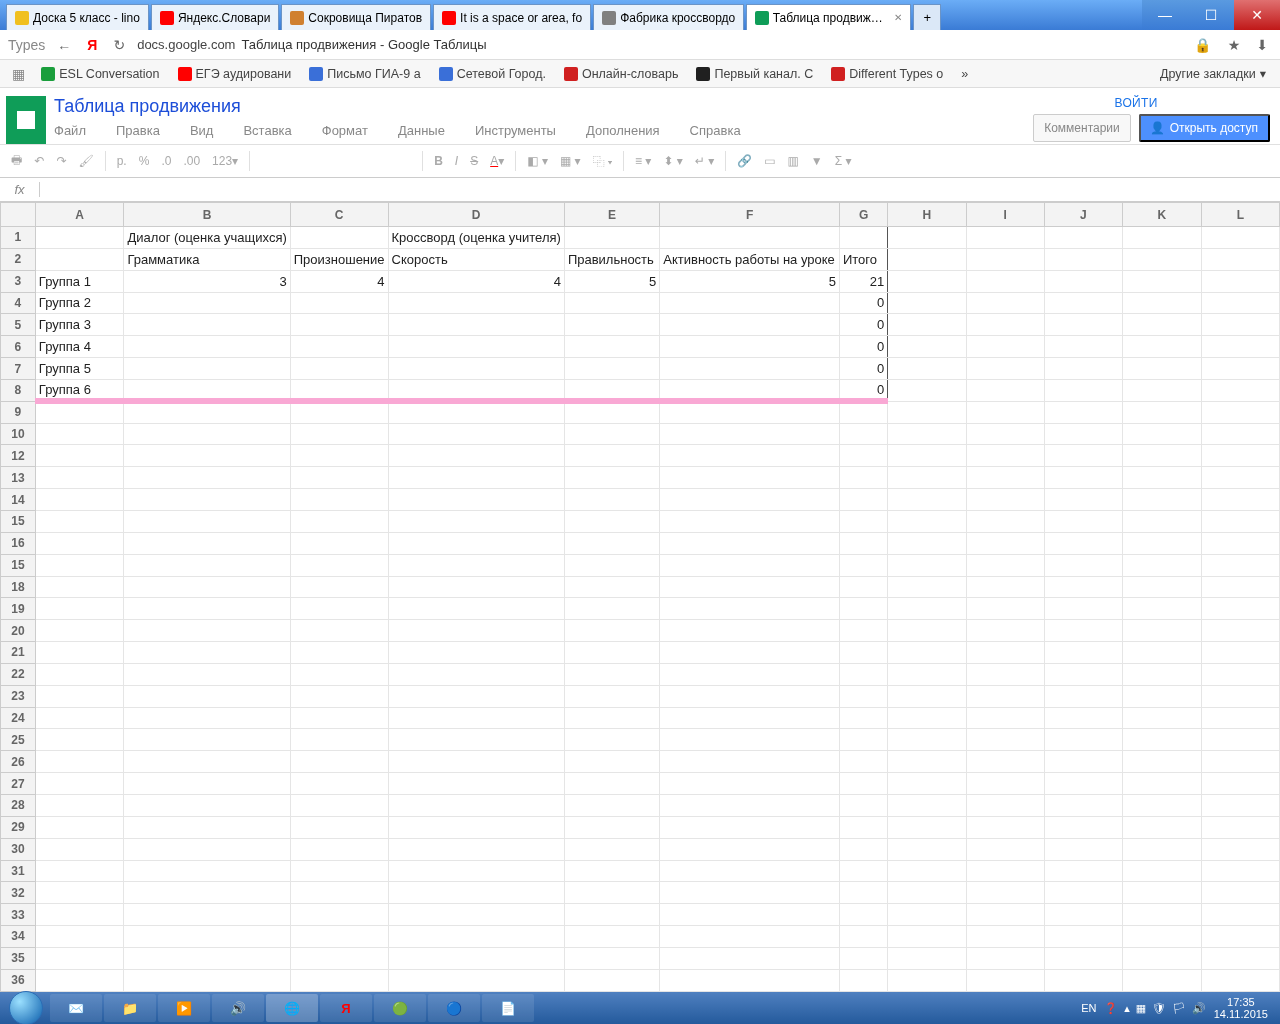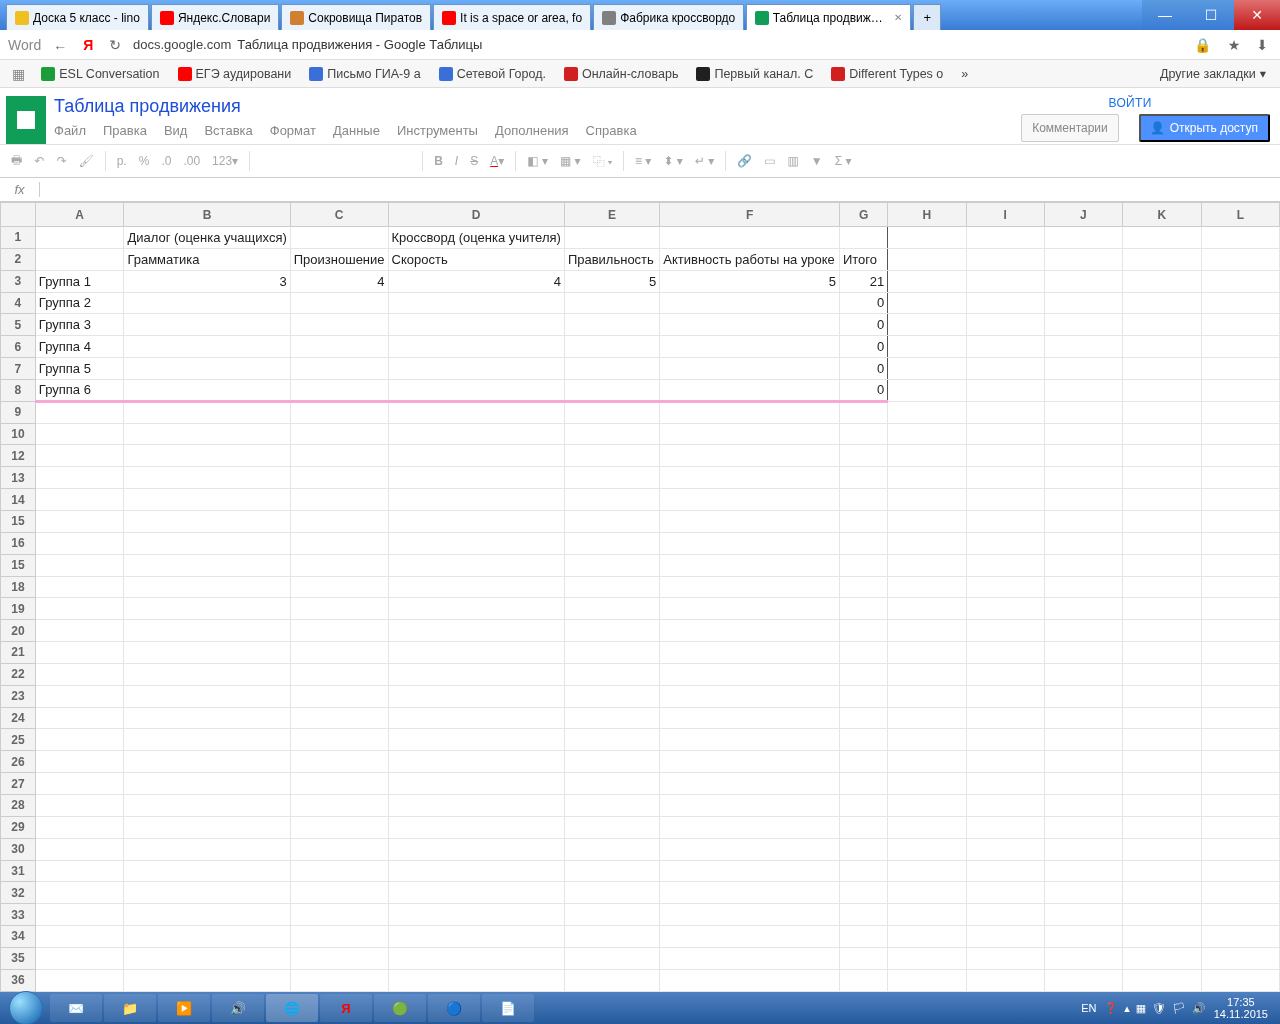--- a/index.html
+++ b/index.html
@@ -33,25 +33,25 @@
 .bm { display:flex; align-items:center; gap:4px; font-size:12.5px; padding:2px 6px; cursor:pointer; white-space:nowrap; }
 .bm .favicon { width:14px; height:14px; }
 .bm-other { margin-left:auto; }
 
 
 .sheets-header { display:flex; align-items:flex-start; padding:6px 10px 0 0; }
 .sheets-logo { width:40px; height:48px; background:#0f9d58; margin:2px 8px 0 6px; display:flex; align-items:center; justify-content:center; }
 .sheets-logo::after { content:""; width:18px; height:18px; background:#fff; }
 .doc-area { flex:1; }
 .doc-title { font-size:18px; color:#1d4ed8; padding:2px 0; }
-.menus { display:flex; gap:17px; color:#888; font-size:13px; padding:4px 0 6px 0; }
+.menus { display:flex; gap:30px; color:#888; font-size:13px; padding:4px 0 6px 0; }
 .menus span { cursor:pointer; }
 .header-right { display:flex; flex-direction:column; align-items:center; gap:4px; padding-top:2px; }
 .login-link { color:#1a73e8; font-size:12px; letter-spacing:.3px; }
-.hdr-btns { display:flex; gap:20px;margin-left:31px; }
+.hdr-btns { display:flex; gap:8px;margin-left:31px; }
 .btn-comments { border:1px solid #ccc; background:#f8f8f8; color:#888; padding:5px 10px; font-size:12px; border-radius:2px; }
 .btn-share { background:#4d90fe; color:#fff; padding:5px 10px; font-size:12px; border-radius:2px; display:flex; gap:4px; align-items:center; }
 
 
 .toolbar { height:34px; border-top:1px solid #e0e0e0; border-bottom:1px solid #ccc; display:flex; align-items:center; padding:0 6px; color:#aaa; font-size:12px; gap:2px; }
 .tb { padding:4px 5px; cursor:pointer; display:flex; align-items:center; }
 .tb-sep { width:1px; height:20px; background:#e0e0e0; margin:0 4px; }
 
 
 .formula-bar { height:24px; border-bottom:1px solid #ccc; display:flex; align-items:center; }
@@ -59,21 +59,21 @@
 
 
 .grid { display:flex; height:calc(100% - 30px - 30px - 28px - 56px - 34px - 24px - 32px); }
 .grid table { border-collapse:collapse; table-layout:fixed; }
 .colhdr, .rowhdr, .corner { background:#f3f3f3; border:1px solid #ccc; text-align:center; color:#666; font-size:12px; }
 .colhdr { height:22px; }
 .rowhdr { width:40px; }
 .corner { width:40px; height:22px; }
 td.cell { border:1px solid #e5e5e5; height:20px; padding:0 3px; font-size:13px; color:#222; white-space:nowrap; overflow:hidden; }
 td.cell.bthick-r { border-right:1px solid #555; }
-td.cell.bthick-b { border-bottom:3px solid #f9a8d4; }
+td.cell.bthick-b { border-bottom:6px solid #f9a8d4; }
 .ralign { text-align:right; }
 
 
 .taskbar { position:fixed; bottom:0; left:0; right:0; height:32px; background:linear-gradient(#4f80c0,#245a9c); display:flex; align-items:center; padding:0 4px; }
 .task-item { width:52px; height:28px; margin-right:2px; display:flex; align-items:center; justify-content:center; border-radius:2px; }
 .task-item.start { width:44px; }
 .tray { margin-left:auto; display:flex; align-items:center; gap:8px; color:#fff; font-size:11px; padding-right:8px; }
 .tray-time { text-align:center; line-height:1.1; }
 .tray-icons { display:flex; gap:6px; align-items:center; }
 .orb { width:34px; height:34px; border-radius:50%; background:radial-gradient(circle at 30% 30%, #9be0ff, #0a5dab); border:1px solid #2a6db5; display:flex; align-items:center; justify-content:center; }
@@ -111,21 +111,21 @@
       <div class="win-newtab">+</div>
     </div>
   <div class="win-ctrl">
     <div class="win-btn min">—</div>
     <div class="win-btn max">☐</div>
     <div class="win-btn close">✕</div>
   </div>
 </div>
 
 <div class="browser-nav">
-  <span class="nav-label">Word</span>
+  <span class="nav-label">Types</span>
   <span class="nav-icon">←</span>
   <span class="nav-icon" style="color:#ff0000;font-weight:bold">Я</span>
   <span class="nav-icon">↻</span>
   <div class="addr">
     <span class="addr-host">docs.google.com</span>
     <span class="addr-path">Таблица продвижения - Google Таблицы</span>
   </div>
   <div class="addr-right">
     <span class="nav-icon">🔒</span>
     <span class="nav-icon">★</span>

